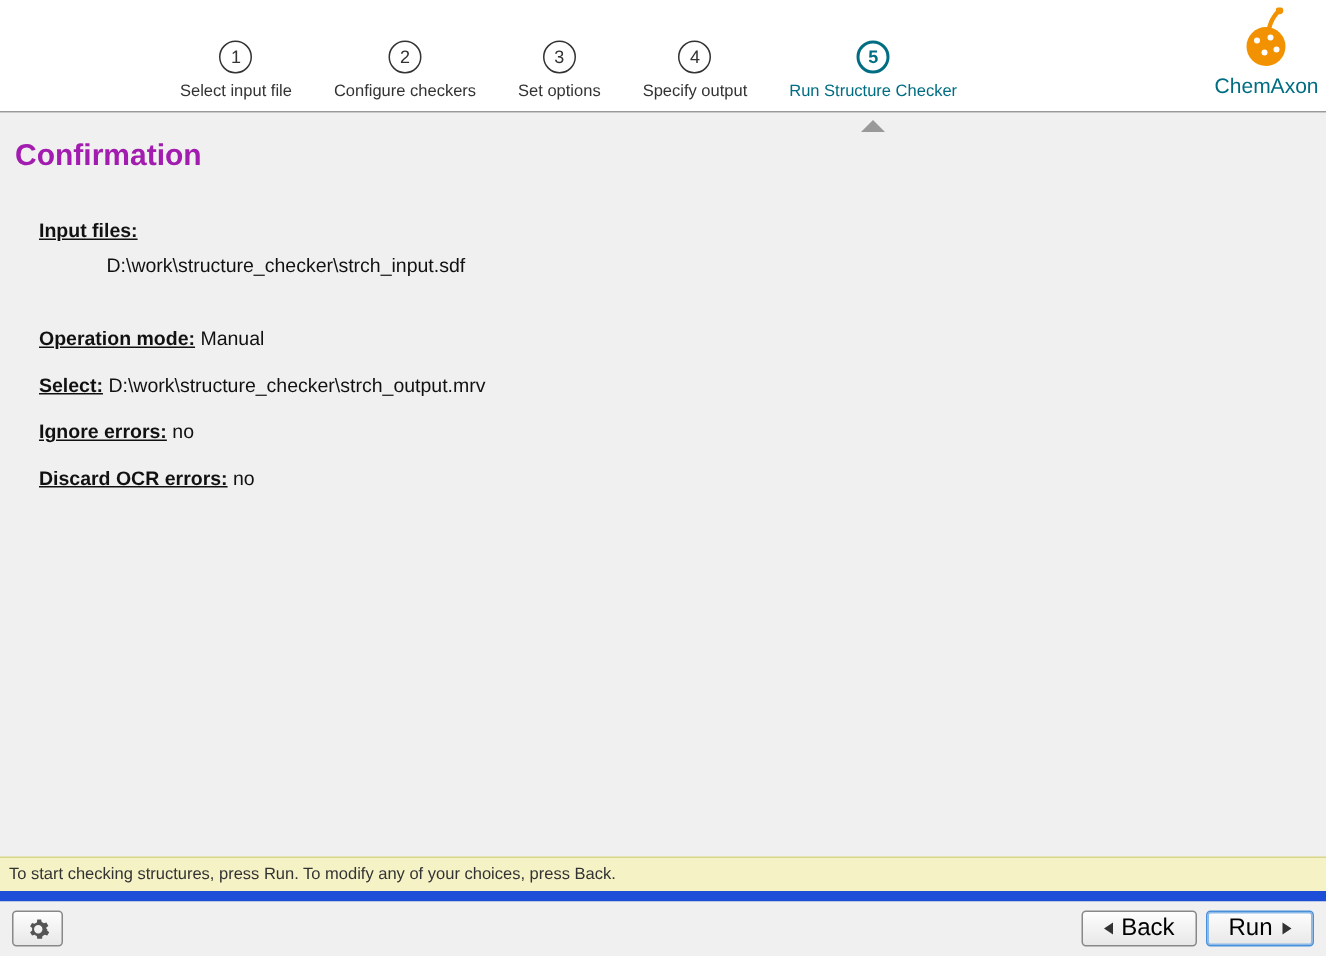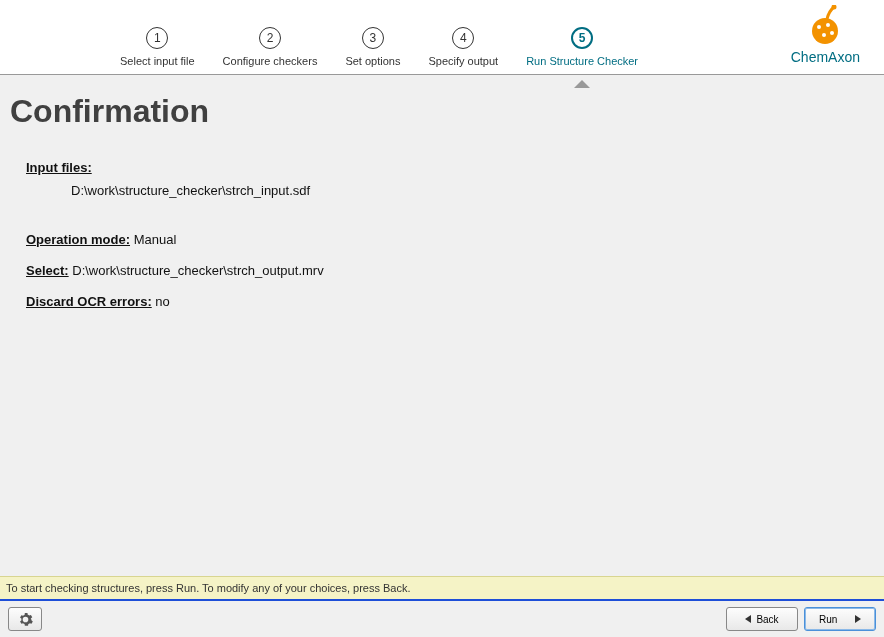--- a/index.html
+++ b/index.html
@@ -68,80 +68,80 @@
     bottom: -21px;
     left: 50%;
     transform: translateX(-50%);
     width: 0; height: 0;
     border-left: 8px solid transparent;
     border-right: 8px solid transparent;
     border-bottom: 8px solid #999;
   }
   .logo {
     position: absolute;
-    right: 24px;
+    right: 5px;
     top: 5px;
     text-align: center;
     margin-left: 28px;
   }
   .logo svg { display: block; margin: 0 auto; }
   .logo-text {
     color: #006d82;
     font-size: 14px;
     margin-top: 2px;
     font-family: Arial, sans-serif;
   }
   .content {
     flex: 1;
     padding: 18px 10px;
     overflow: auto;
   }
   .page-title {
-    font-size: 32px;
+    font-size: 20px;
     font-weight: bold;
     margin-bottom: 30px;
-    color: #404040;
+    color: #a21caf;
   }
   .field {
     margin-bottom: 16px;
     font-size: 13px;
     color: #111;
     margin-left: 16px;
   }
   .field-label {
     font-weight: bold;
     text-decoration: underline;
   }
   .indent {
     margin-left: 45px;
     margin-top: 8px;
     font-size: 13px;
   }
   .hint {
     background: #f5f3c6;
     border-top: 1px solid #d8d590;
-    border-bottom: 2px solid #1d4ed8;
+    border-bottom: 7px solid #1d4ed8;
     padding: 5px 6px;
     font-size: 11px;
     color: #333;
   }
   .footer {
     background: #f0f0f0;
     padding: 6px 8px;
     display: flex;
     align-items: center;
     gap: 6px;
   }
   .footer .spacer { flex: 1; }
   button.btn {
     background: linear-gradient(#fdfdfd, #e8e8e8);
     border: 1px solid #888;
     border-radius: 3px;
     padding: 3px 14px;
-    font-size: 10px;
+    font-size: 16px;
     cursor: pointer;
     min-width: 72px;
     display: inline-flex;
     align-items: center;
     justify-content: center;
     gap: 5px;
     height: 24px;
   }
   button.btn.primary {
     border: 1px solid #4a90d9;
@@ -224,20 +224,23 @@
 
   <div class="field">
     <span class="field-label">Operation mode:</span><span> Manual</span>
   </div>
 
 
   <div class="field">
     <span class="field-label">Select:</span><span> D:\work\structure_checker\strch_output.mrv</span>
   </div>
 
+  <div class="field">
+    <span class="field-label">Ignore errors:</span><span> no</span>
+  </div>
 
   <div class="field">
     <span class="field-label">Discard OCR errors:</span><span> no</span>
   </div>
 </div>
 
 <div class="hint">To start checking structures, press Run. To modify any of your choices, press Back.</div>
 
 <div class="footer">
   <button class="icon-btn">

